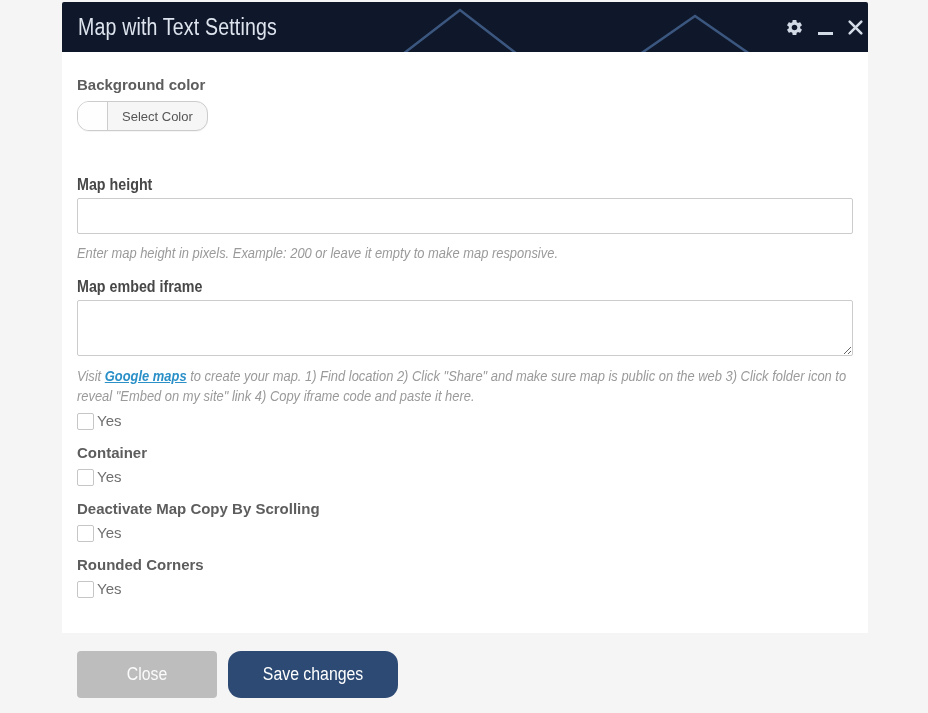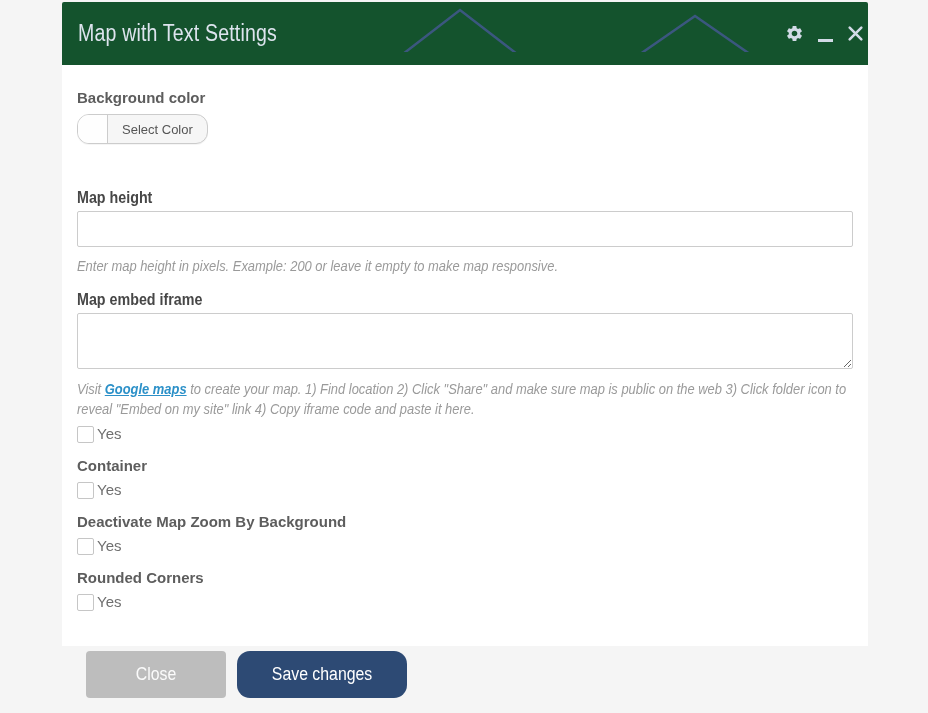--- a/index.html
+++ b/index.html
@@ -7,21 +7,21 @@
   body {
     background:#f5f5f5;
     font-family:"Liberation Sans", sans-serif;
     position:relative;
     overflow:hidden;
   }
   .modal { position:absolute; left:62px; top:2px; width:806px; }
 
   
   .modal-header {
-    height:63px; background:#14532d; position:relative; overflow:hidden;
+    height:50px; background:#0f172a; position:relative; overflow:hidden;
     display:flex; align-items:center; padding:0 4px 0 16px;
     border-radius:2px 2px 0 0;
   }
   .chevron-svg { position:absolute; left:0; top:0; width:806px; height:50px; }
   .modal-title {
     position:relative; z-index:1; color:#dde4ee; font-size:23px; font-weight:400;
     letter-spacing:.2px; white-space:nowrap;
     display:inline-block; transform:scaleX(0.85); transform-origin:0 50%;
   }
   .header-icons { margin-left:auto; display:flex; align-items:center; gap:14px; position:relative; z-index:1; }
@@ -69,21 +69,21 @@
   .mt-sec   { margin-top:14px; }
 
   .check-row { margin-top:6px; display:flex; align-items:center; gap:3px; cursor:pointer; }
   .checkbox {
     width:17px; height:17px; background:#fff; border:1px solid #c6c6c6; border-radius:2px;
     flex:0 0 auto;
   }
   .check-label { font-size:15px; color:#6f6f6f; line-height:18px; }
 
   
-  .footer { position:absolute; left:77px; top:651px; display:flex; gap:11px;margin-left:9px; }
+  .footer { position:absolute; left:77px; top:651px; display:flex; gap:11px; }
   .btn {
     height:47px; min-width:140px; border:none; border-radius:4px; cursor:pointer;
     color:#fff; display:flex; align-items:center; justify-content:center;
     padding:0 28px; font-family:inherit;
   }
   .btn span {
     font-size:18px; display:inline-block; transform:scaleX(0.88); white-space:nowrap;
   }
   .btn-close { background:#bdbdbd; }
   .btn-close span { color:#fbfbfb; }
@@ -141,21 +141,21 @@
       <span class="checkbox"></span>
       <span class="check-label">Yes</span>
     </div>
 
     <div class="mt-sec"><span class="lbl">Container</span></div>
     <div class="check-row">
       <span class="checkbox"></span>
       <span class="check-label">Yes</span>
     </div>
 
-    <div class="mt-sec"><span class="lbl">Deactivate Map Zoom By Background</span></div>
+    <div class="mt-sec"><span class="lbl">Deactivate Map Copy By Scrolling</span></div>
     <div class="check-row">
       <span class="checkbox"></span>
       <span class="check-label">Yes</span>
     </div>
 
     <div class="mt-sec"><span class="lbl">Rounded Corners</span></div>
     <div class="check-row">
       <span class="checkbox"></span>
       <span class="check-label">Yes</span>
     </div>

